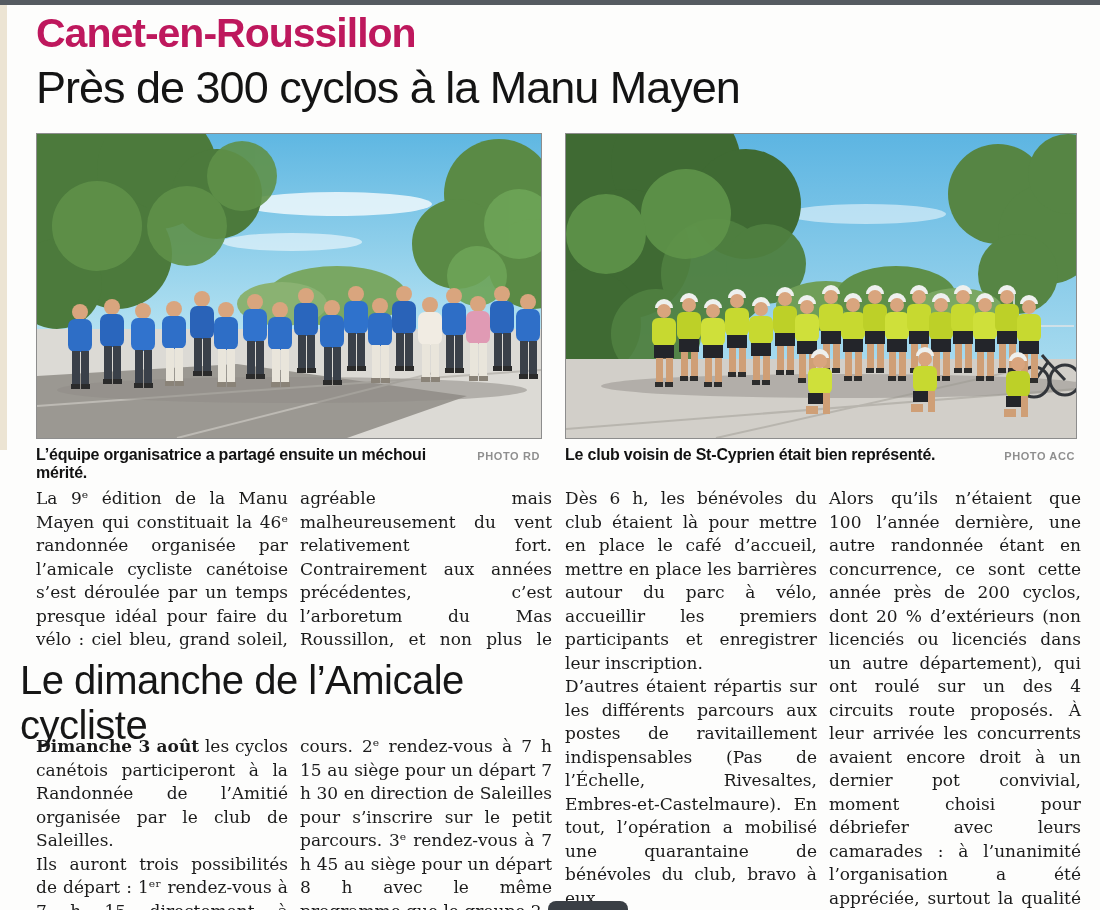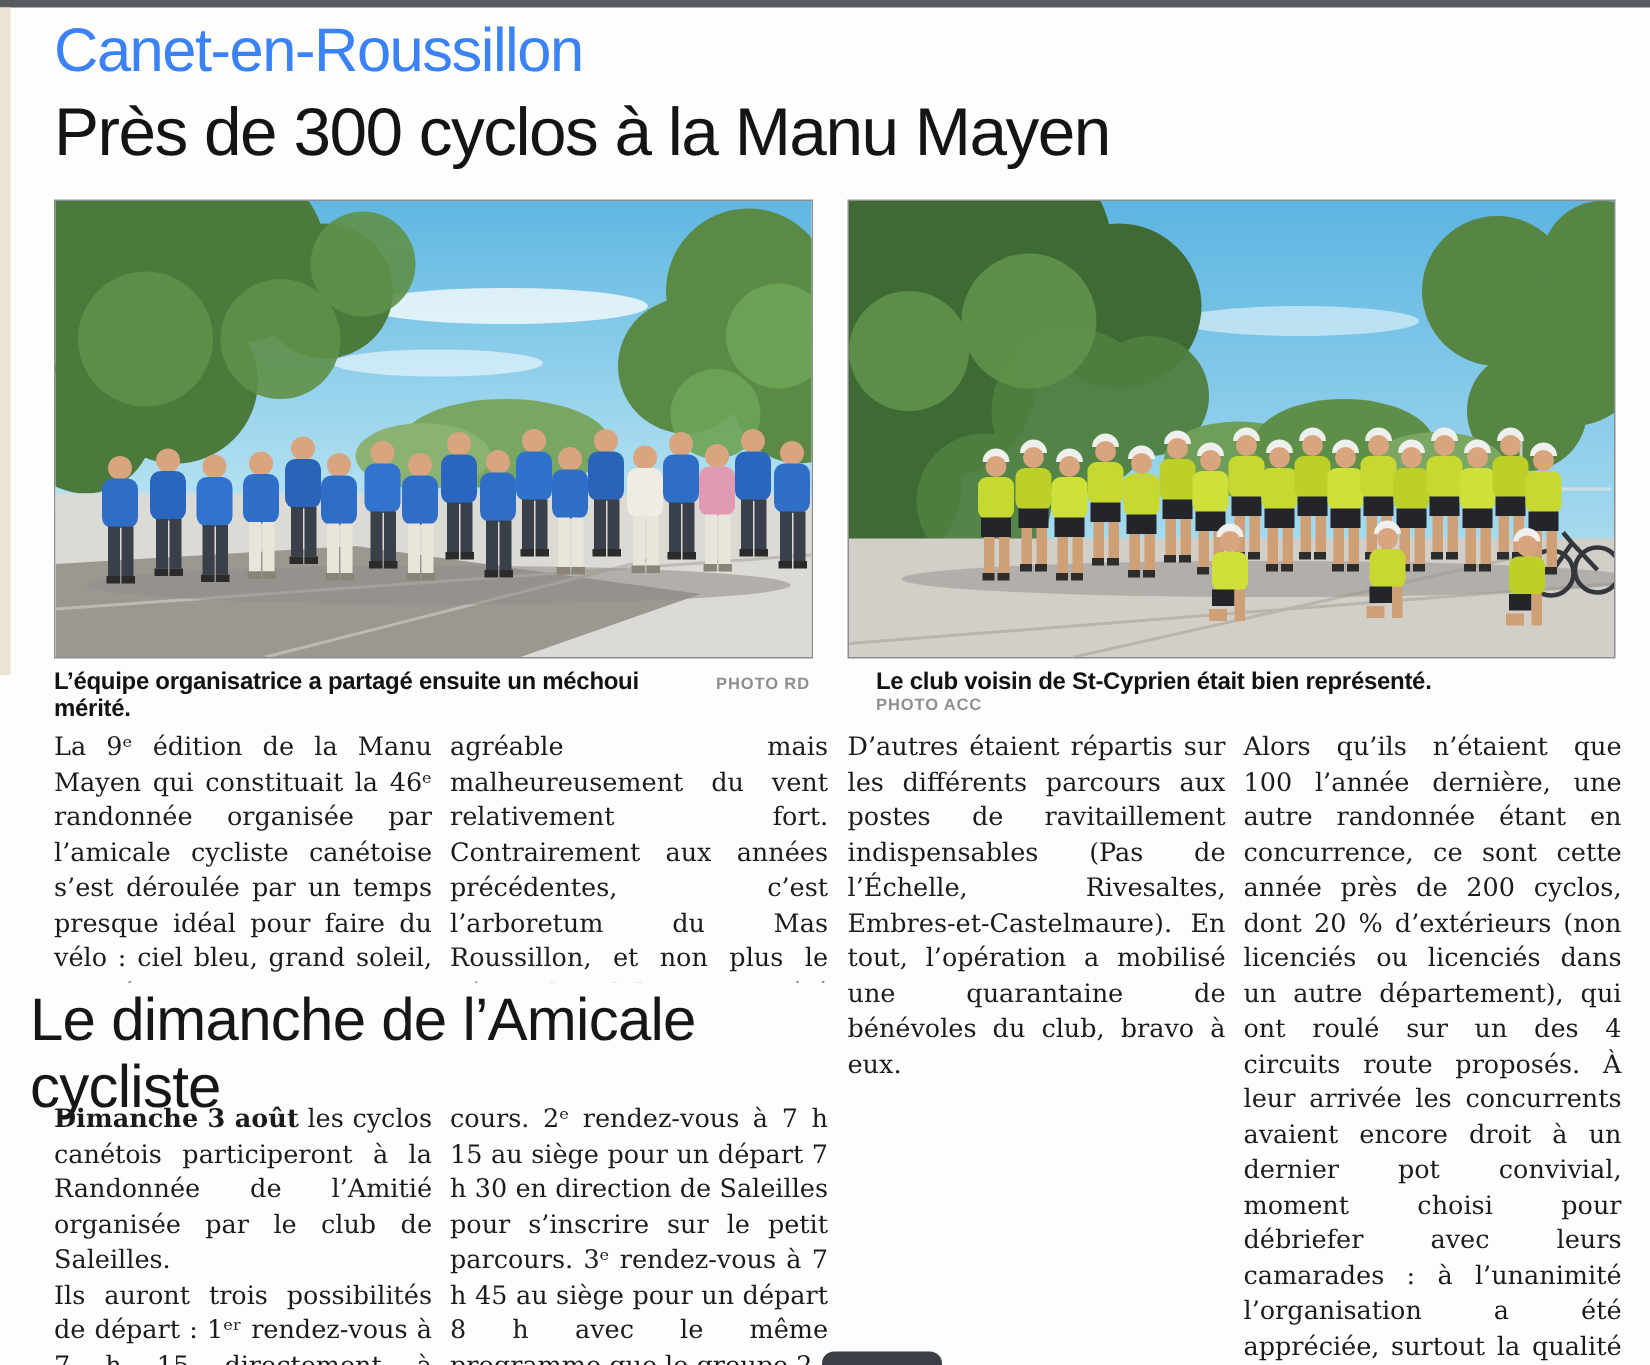--- a/index.html
+++ b/index.html
@@ -4,33 +4,33 @@
 <style>
   html,body{margin:0;padding:0;background:#e8e8e8;}
   .page{
     position:relative; width:1100px; height:910px; overflow:hidden;
     background:#fdfdfc; font-family:"Liberation Sans", sans-serif; color:#1a1a1a;
   }
   .topbar{position:absolute;left:0;top:0;width:1100px;height:5px;background:#565b61;}
   .edge-strip{position:absolute;left:0;top:5px;width:7px;height:445px;background:#ece4d3;}
   .kicker{
     position:absolute;left:36px;top:10px;width:700px;
-    font-size:41px;font-weight:normal;letter-spacing:-1px;color:#3b82f6;
+    font-size:41px;font-weight:bold;letter-spacing:-1px;color:#be185d;
   }
   .headline{
     position:absolute;left:36px;top:62px;width:1030px;
     font-size:45px;font-weight:400;letter-spacing:-1px;color:#141414;
   }
   .photo{position:absolute;top:133px;height:304px;border:1px solid #8d8d8d;background:#fff;}
   .photo svg{display:block;width:100%;height:100%;}
   .photo-left{left:36px;width:504px;}
   .photo-right{left:565px;width:510px;}
   .caption-row{position:absolute;top:446px;display:flex;justify-content:space-between;align-items:baseline;}
   .caption-row.left{left:36px;width:504px;}
-  .caption-row.right{left:584px;width:510px;flex-direction:column;}
+  .caption-row.right{left:565px;width:510px;}
   .caption{font-size:16px;font-weight:bold;letter-spacing:-0.2px;color:#121212;}
   .credit{font-size:11px;font-weight:600;color:#8f8f8f;letter-spacing:0.6px;white-space:nowrap;}
   .body-col{
     position:absolute;width:252px;
     font-family:"DejaVu Serif", serif;font-size:17px;line-height:23.5px;
     text-align:justify;color:#1b1b1b;
   }
   .body-col p{margin:0;}
   .col1{left:36px;top:487px;height:168px;overflow:hidden;}
   .col2{left:300px;top:487px;height:168px;overflow:hidden;}
@@ -238,20 +238,21 @@
     <span class="credit">PHOTO ACC</span>
   </div>
 
   <div class="body-col col1">
     <p lang="fr">La 9ᵉ édition de la Manu Mayen qui constituait la 46ᵉ randonnée organisée par l’amicale cycliste canétoise s’est déroulée par un temps presque idéal pour faire du vélo : ciel bleu, grand soleil, température</p>
   </div>
   <div class="body-col col2">
     <p lang="fr">agréable mais malheureusement du vent relativement fort. Contrairement aux années précédentes, c’est l’arboretum du Mas Roussillon, et non plus le siège du club, qui a été retenu comme lieu de départ et d’arri-</p>
   </div>
   <div class="body-col col3">
+    <p lang="fr">Dès 6 h, les bénévoles du club étaient là pour mettre en place le café d’accueil, mettre en place les barrières autour du parc à vélo, accueillir les premiers participants et enregistrer leur inscription.</p>
     <p lang="fr">D’autres étaient répartis sur les différents parcours aux postes de ravitaillement indispensables (Pas de l’Échelle, Rivesaltes, Embres-et-Castelmaure). En tout, l’opération a mobilisé une quarantaine de bénévoles du club, bravo à eux.</p>
   </div>
   <div class="body-col col4">
     <p lang="fr">Alors qu’ils n’étaient que 100 l’année dernière, une autre randonnée étant en concurrence, ce sont cette année près de 200 cyclos, dont 20 % d’extérieurs (non licenciés ou licenciés dans un autre département), qui ont roulé sur un des 4 circuits route proposés. À leur arrivée les concurrents avaient encore droit à un dernier pot convivial, moment choisi pour débriefer avec leurs camarades : à l’unanimité l’organisation a été appréciée, surtout la qualité des ravitaillements, seul bémol dame Tramontane était un peu trop forte…</p>
 
   </div>
 
   <h2 class="section-heading" style="margin:0;">Le dimanche de l’Amicale cycliste</h2>
 
   <div class="body-col col1b">

